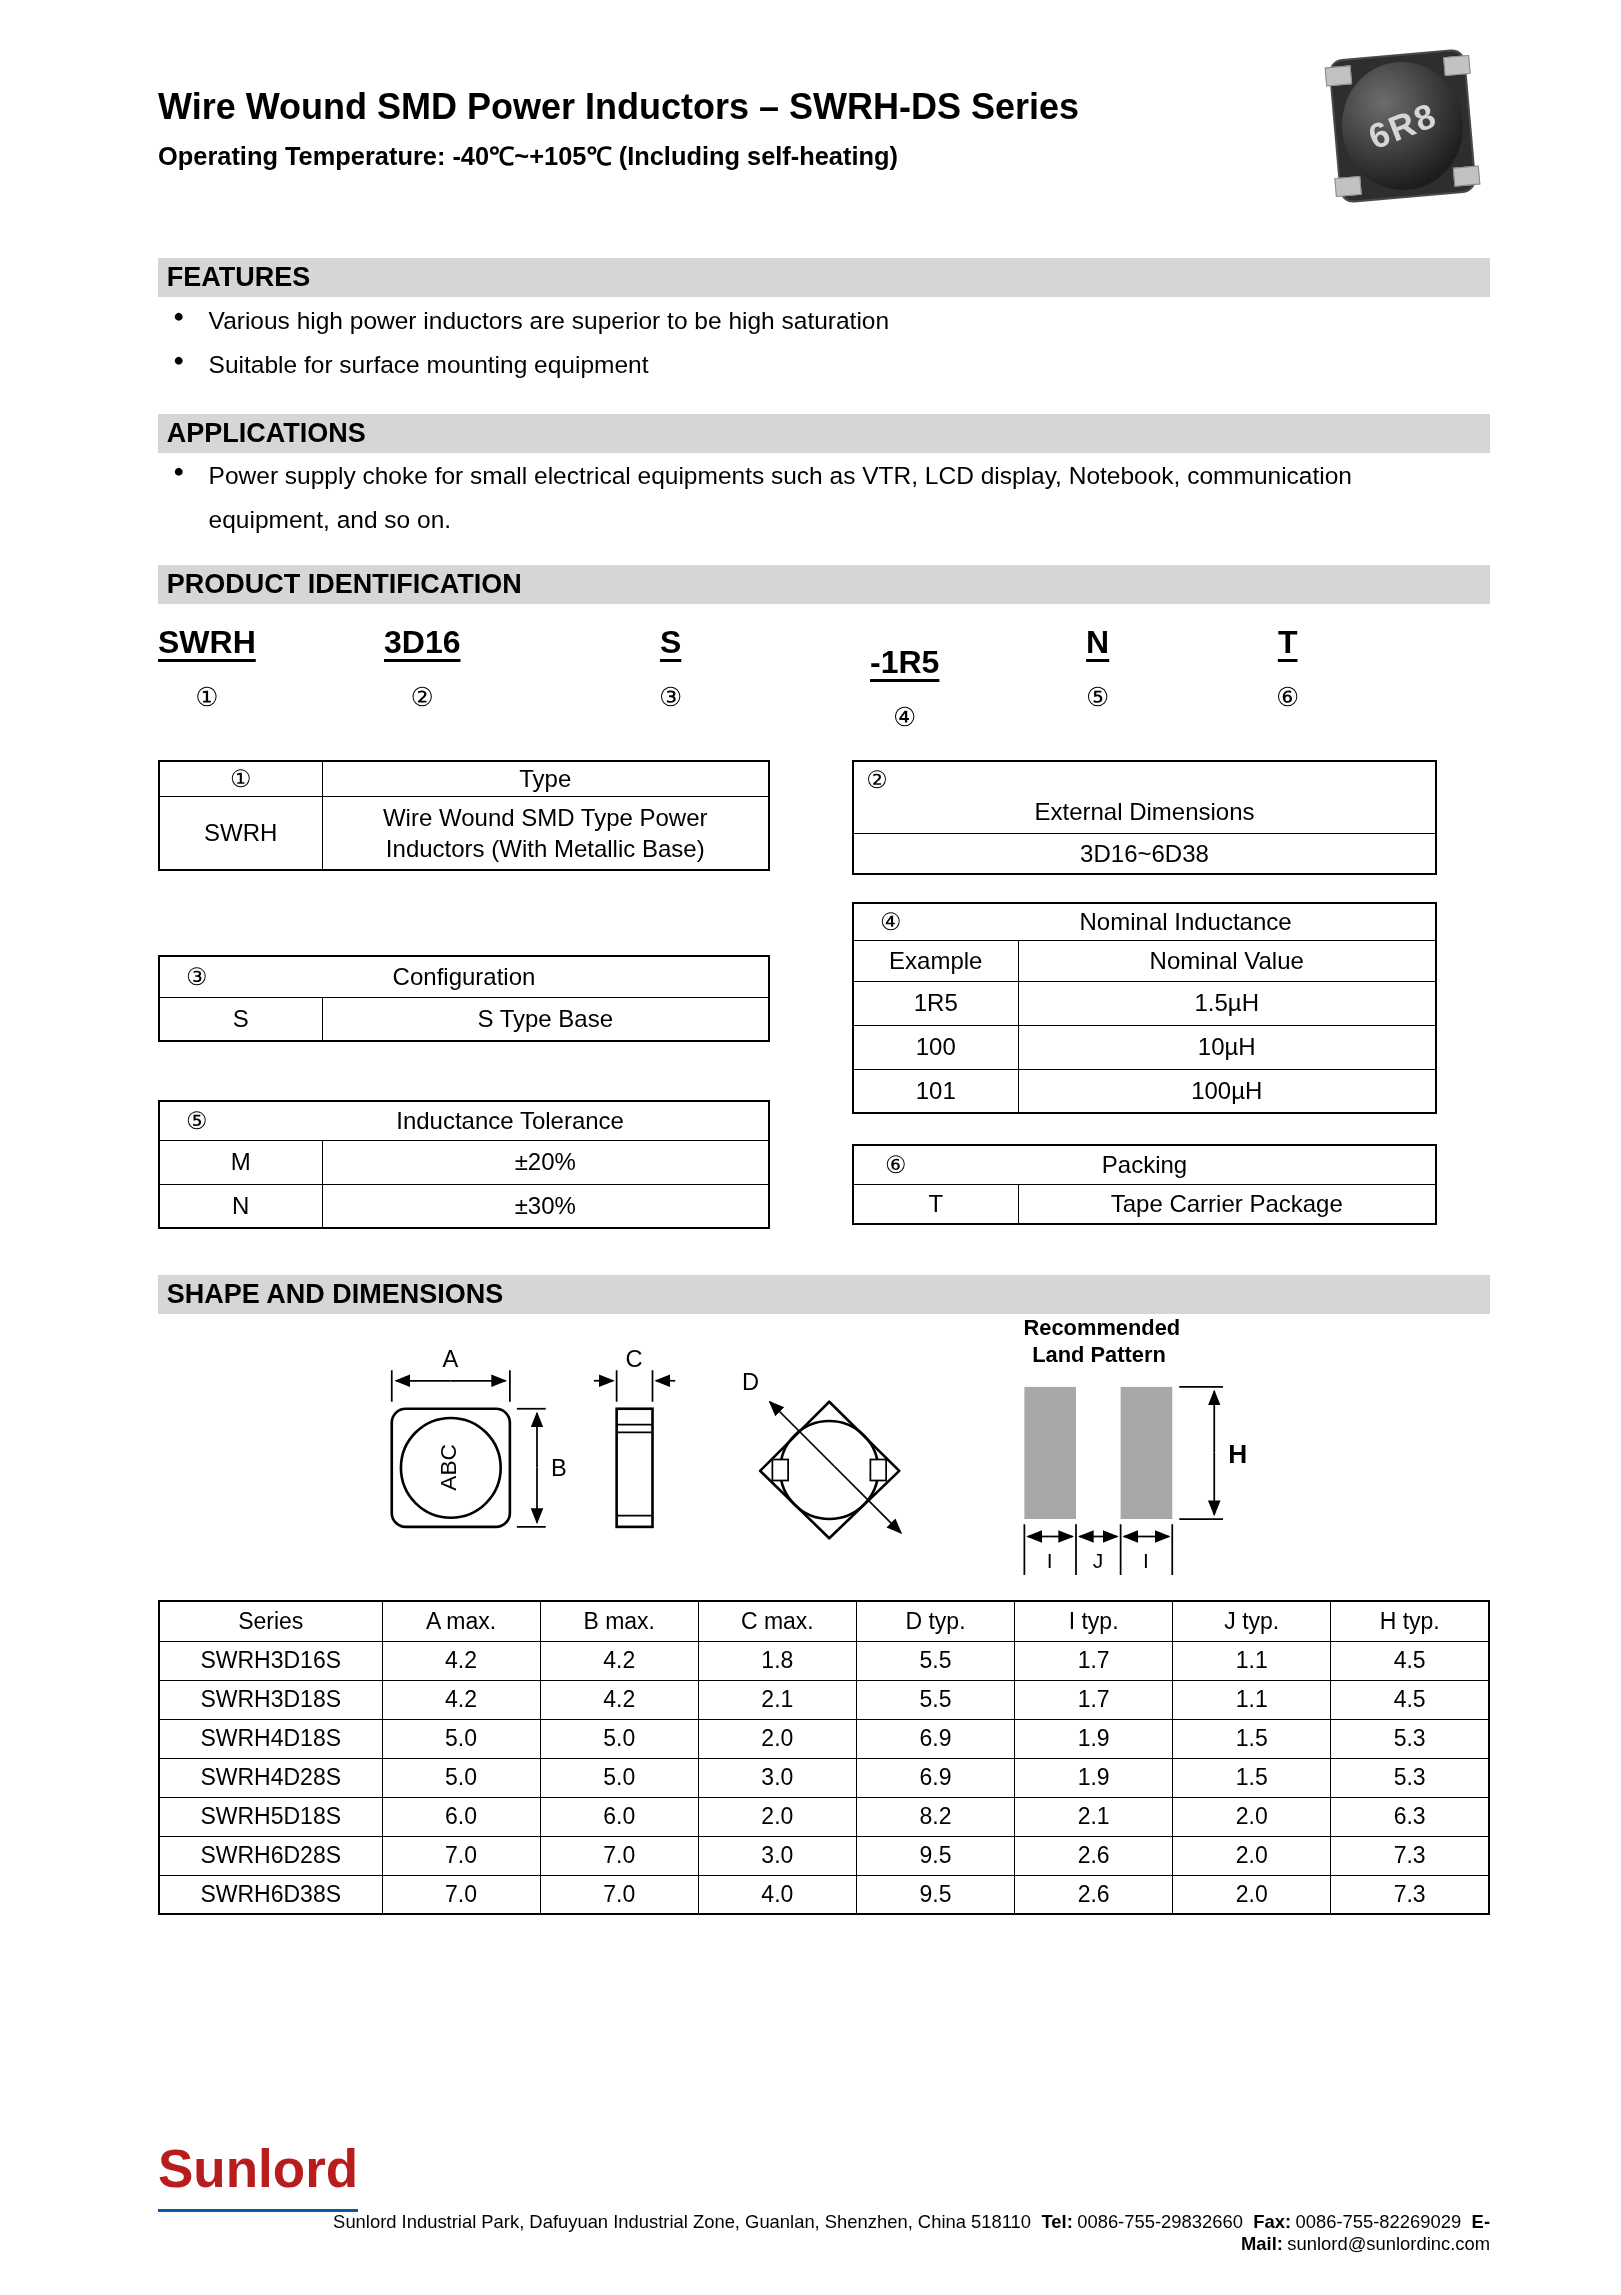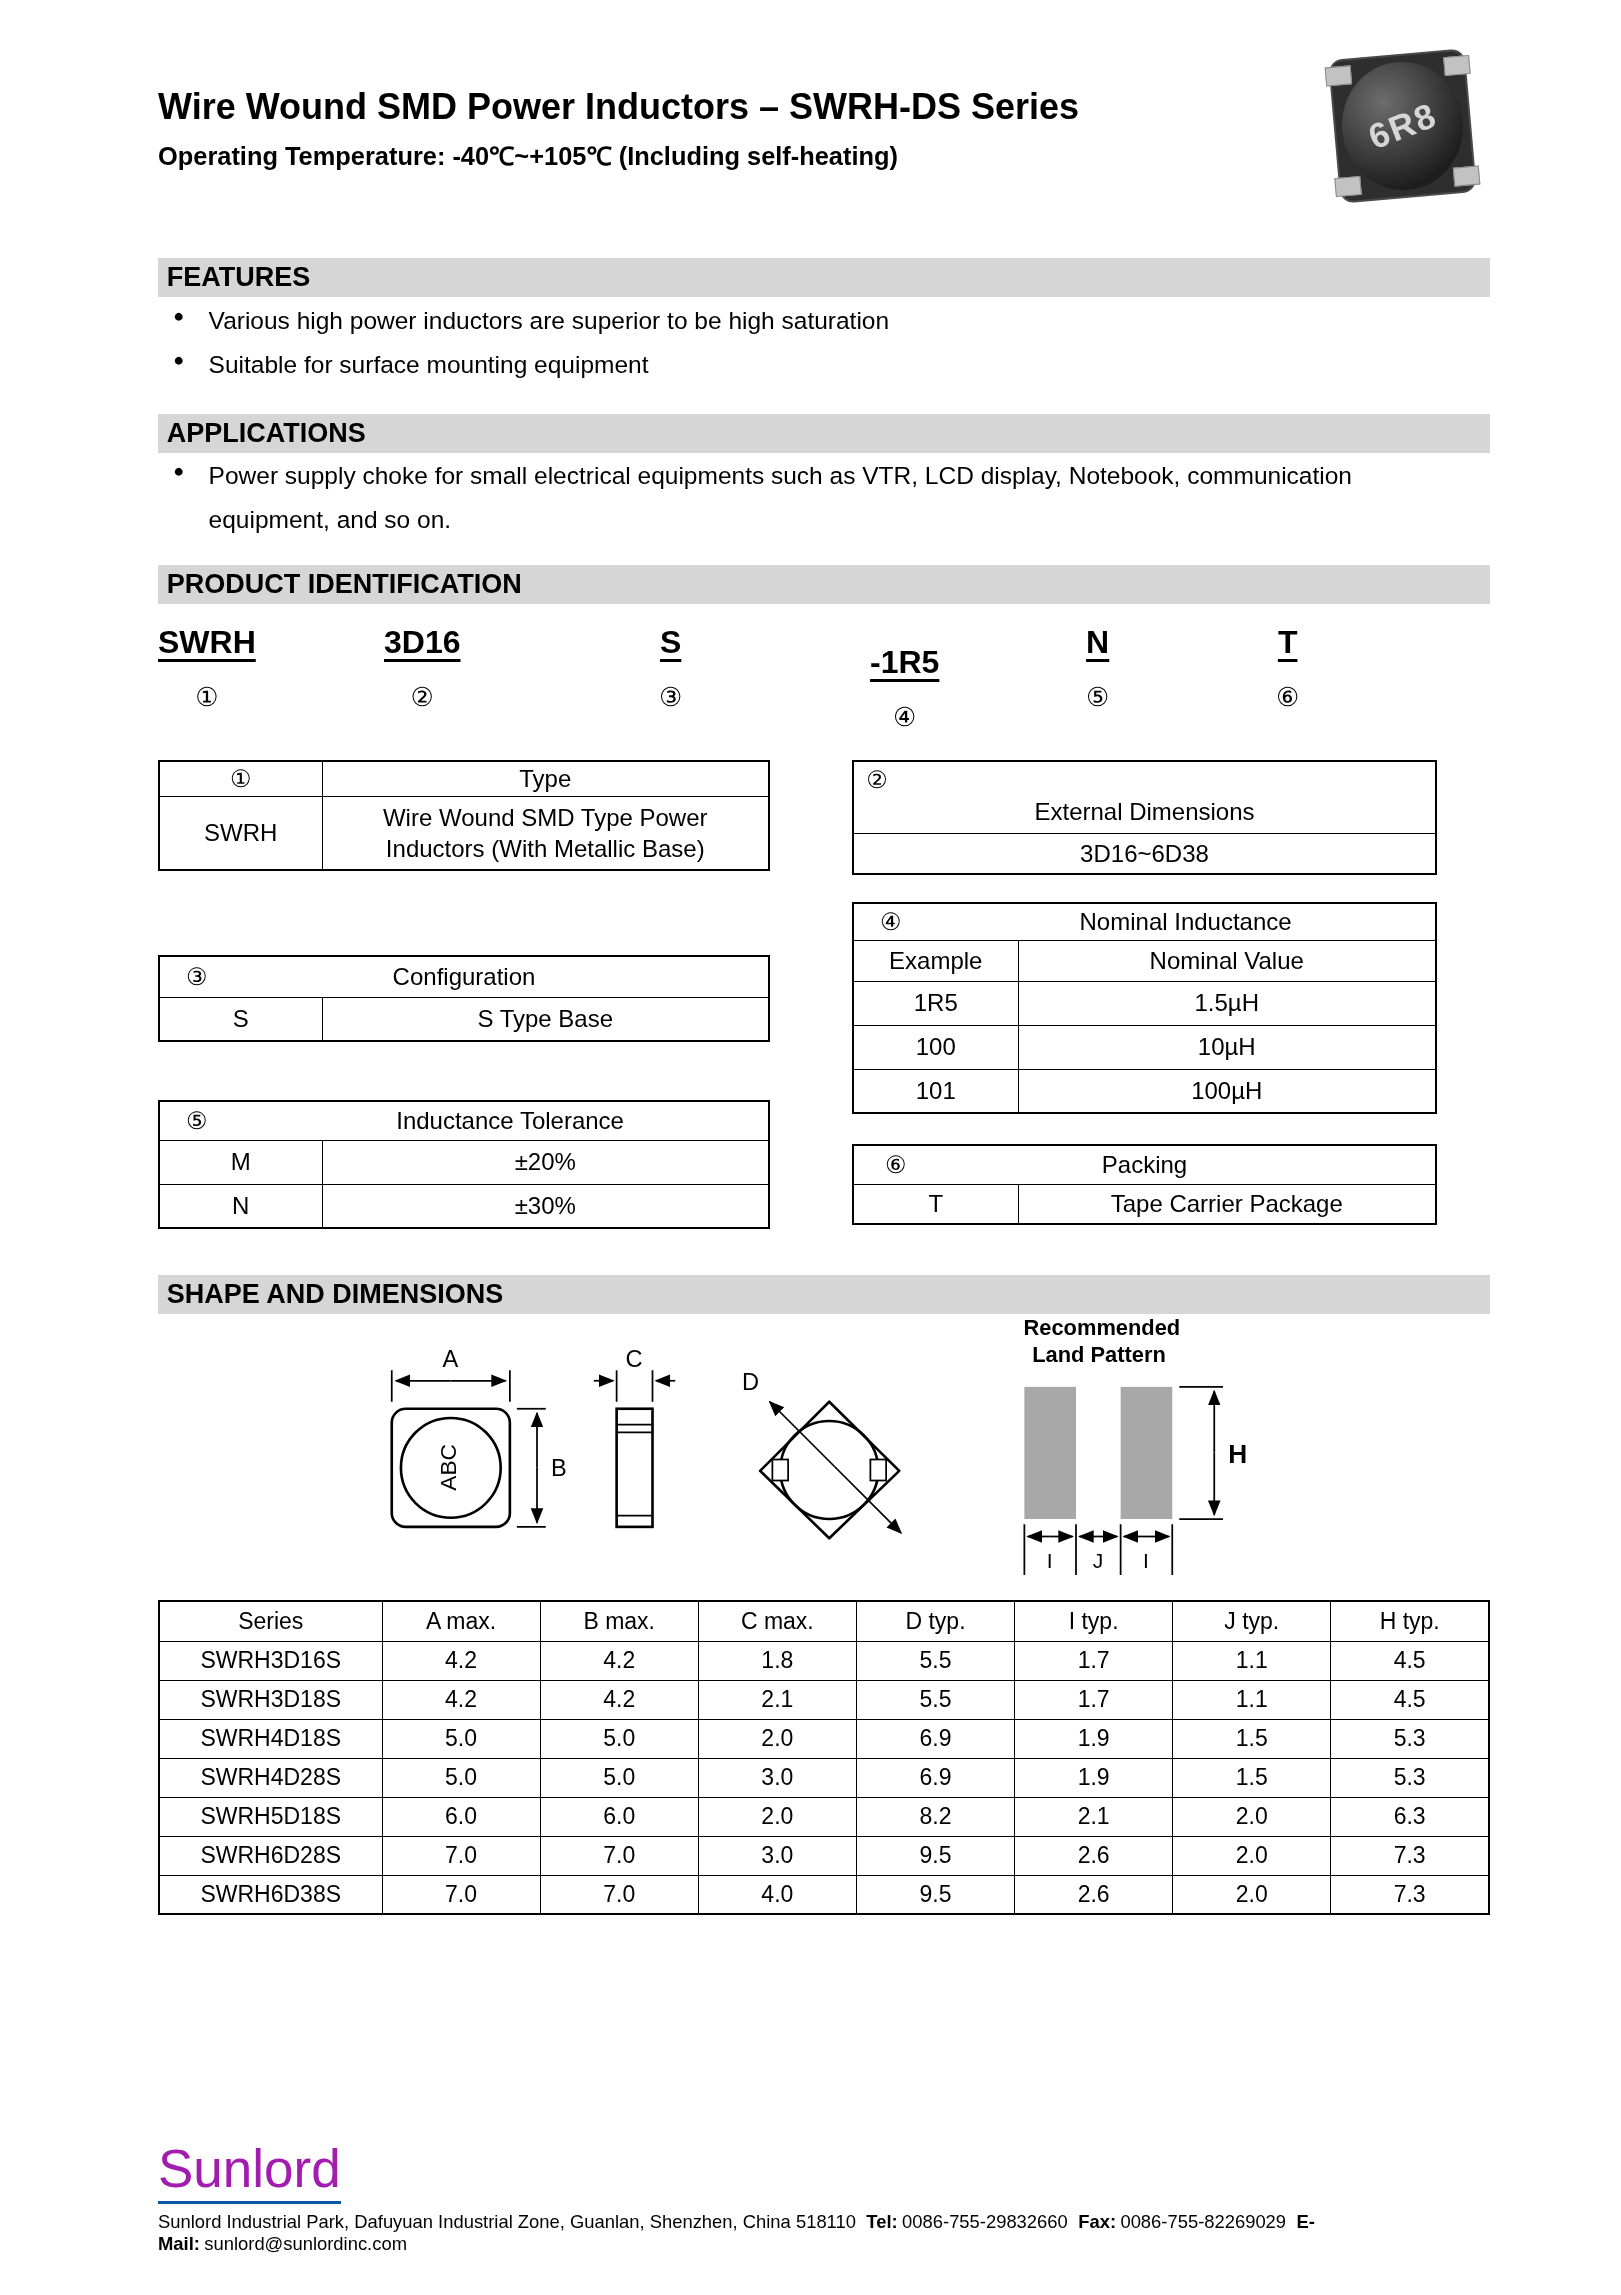--- a/index.html
+++ b/index.html
@@ -54,26 +54,26 @@
   .t2body { height:39px; display:flex; align-items:center; justify-content:center;text-align:center; }
 
   
   .drawing { position:absolute; left:158px; top:1316px; }
   .drawing text { font-family:"Liberation Sans", sans-serif; fill:#000; stroke:none; }
 
   
   table.dims td { font-size:23px; }
 
   
-  .footer-logo { position:absolute; left:158px; top:2141px; font-size:53px; font-weight:normal;
-    color:#a21caf; border-bottom:3.5px solid #0a58a8; padding-bottom:4px; line-height:1.05; }
+  .footer-logo { position:absolute; left:158px; top:2141px; font-size:53px; font-weight:bold;
+    color:#b91c1c; border-bottom:3.5px solid #0a58a8; padding-bottom:12px; line-height:1.05; }
   .footer-bar { position:absolute; left:442px; top:2154px; width:1047px; height:40px; background:#000;
     color:#fff; display:flex; align-items:center; justify-content:space-between;
     font-size:18.4px; font-weight:bold; padding:0 14px 0 56px; }
-  .footer-address { position:absolute; left:158px; top:2211px; width:1332px; text-align:left; font-size:18.4px; }
+  .footer-address { position:absolute; left:158px; top:2211px; width:1332px; text-align:right; font-size:18.4px; }
   .footer-address b { margin-left:5.3px; }
   .footer-address .val { margin-left:4.4px; }
 </style>
 </head>
 <body>
 
 <div class="page">
 
   <div class="doc-title">Wire Wound SMD Power Inductors – SWRH-DS Series</div>
   <div class="doc-subtitle">Operating Temperature: -40℃~+105℃ (Including self-heating)</div>

